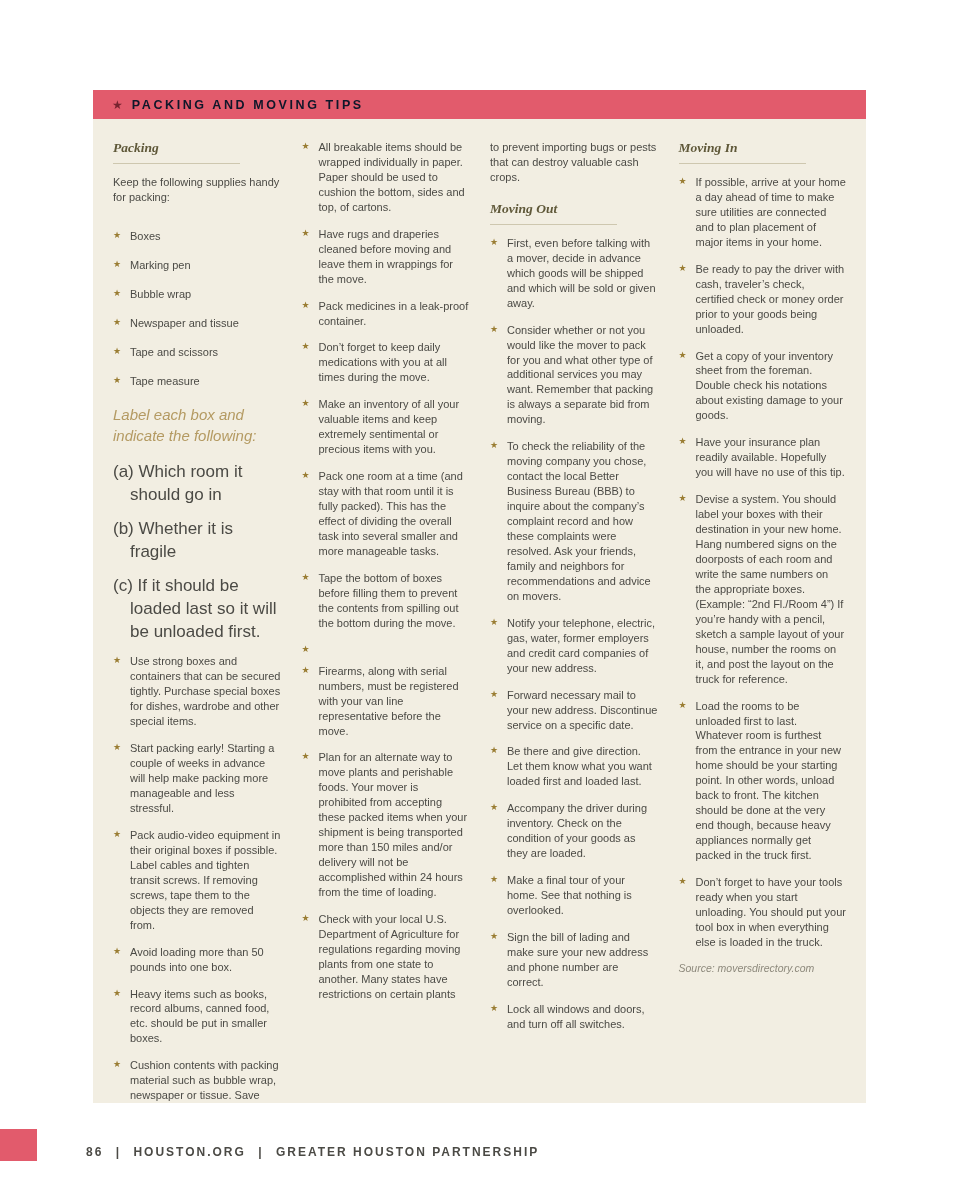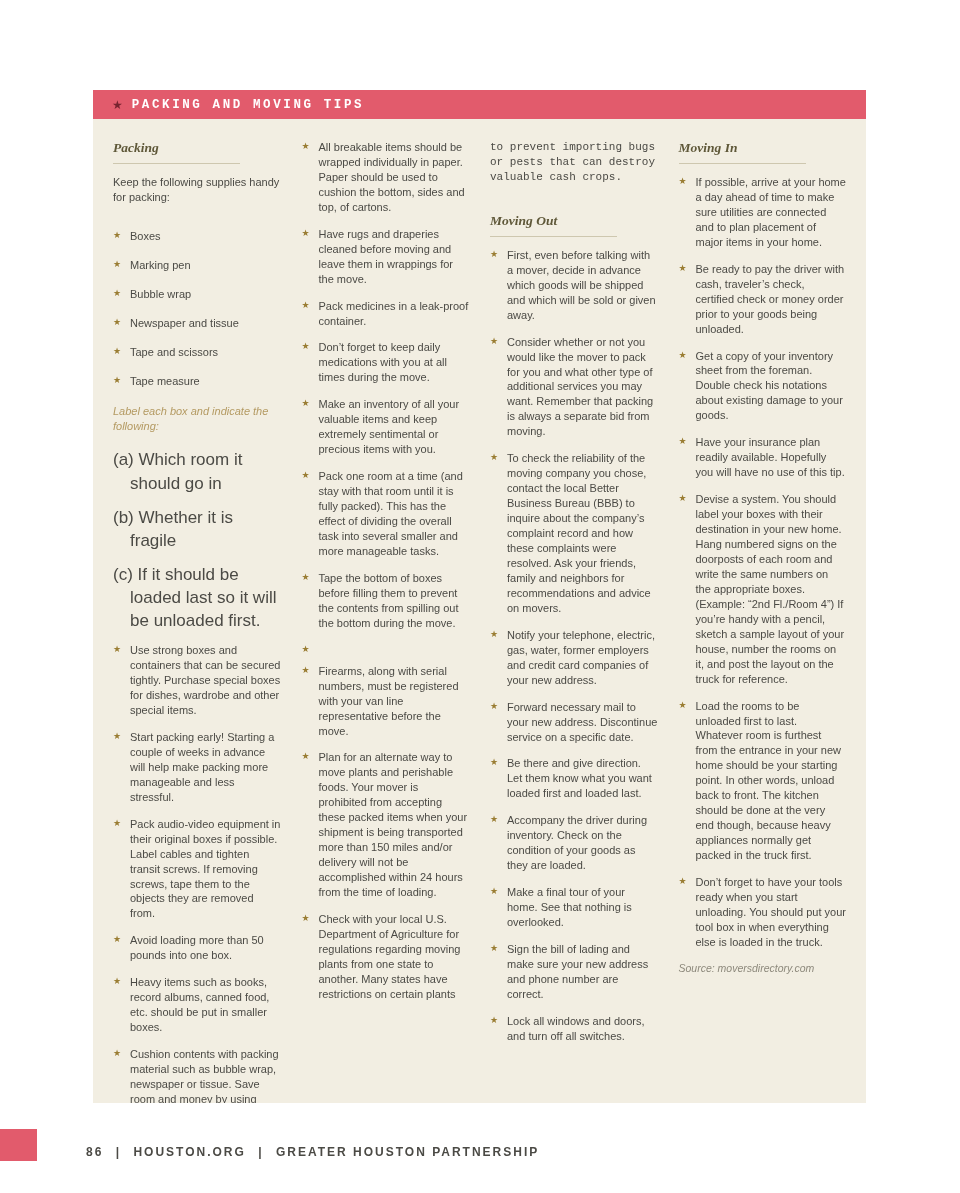--- a/index.html
+++ b/index.html
@@ -11,56 +11,56 @@
     overflow:hidden;
   }
   .banner {
     position:absolute; left:93px; top:90px; width:773px; height:29px;
     background:#e25b6c;
     display:flex; align-items:center;
     padding-left:19px;
   }
   .banner-star { color:#77232f; font-size:12px; margin-right:9px; line-height:1; }
   .banner-title {
-    font-family:Liberation Mono, monospace;
+    font-family:Liberation Sans, sans-serif;
     font-weight:bold; font-size:12.5px; letter-spacing:2.6px;
-    color:#ffffff;
+    color:#0f172a;
   }
   .content {
     position:absolute; left:93px; top:119px; width:773px; height:984px;
     background:#f2eee2;
     padding:21px 20px 18px 20px;
     display:grid; grid-template-columns:repeat(4,1fr); column-gap:21px;
     overflow:hidden;
   }
   .section-heading {
     font-family:"Liberation Serif", serif;
     font-style:italic; font-weight:bold; font-size:13.5px;
     color:#5f5839;
     width:127px;
     border-bottom:1px solid #cec7af;
     padding-bottom:7px; margin-bottom:11px;
   }
   .section-heading.spaced { margin-top:7px; }
   .intro, .carryover {
     font-size:11px; line-height:1.36; color:#4b4a45; margin-bottom:24px;
   }
-  .carryover { margin-bottom:28px;font-family:Liberation Mono, monospace; }
+  .carryover { margin-bottom:16px; }
   .tip {
     display:grid; grid-template-columns:17px 1fr;
     font-size:11px; line-height:1.36; color:#4b4a45;
     margin-bottom:12px;
   }
   .tip .star {
     color:#9a7d33; font-size:9px; line-height:1; position:relative; top:2px;
   }
   .supplies .tip { margin-bottom:14px; }
   .note {
     font-style:italic; color:#b49a62;
-    font-size:11px; line-height:1.4; margin:15px 0 14px 0;
+    font-size:15px; line-height:1.4; margin:15px 0 14px 0;
   }
   .lettered-item {
     font-size:17px; line-height:1.36; color:#4b4a45;
     margin-bottom:11px;
     padding-left:17px; text-indent:-17px;
   }
   .lettered { margin-bottom:4px; }
   .source {
     font-style:italic; color:#8d897c; font-size:10.5px; margin-top:12px;
   }

